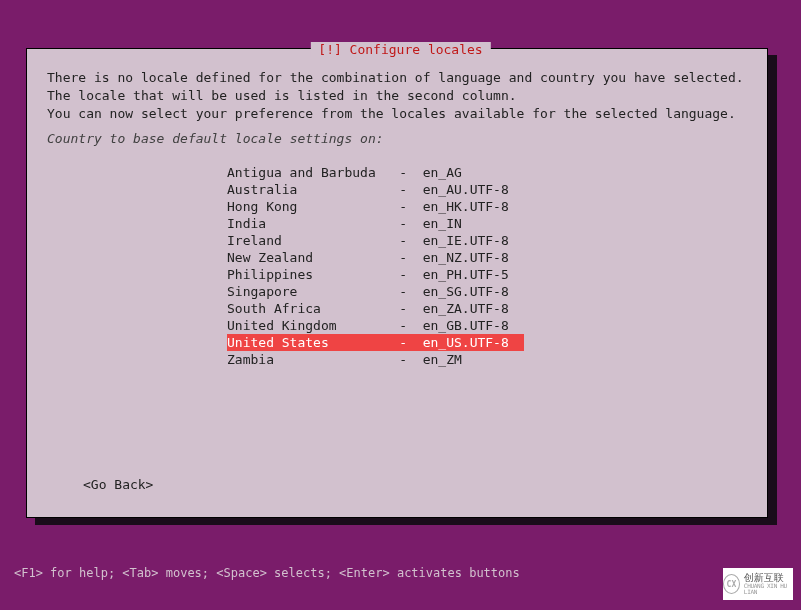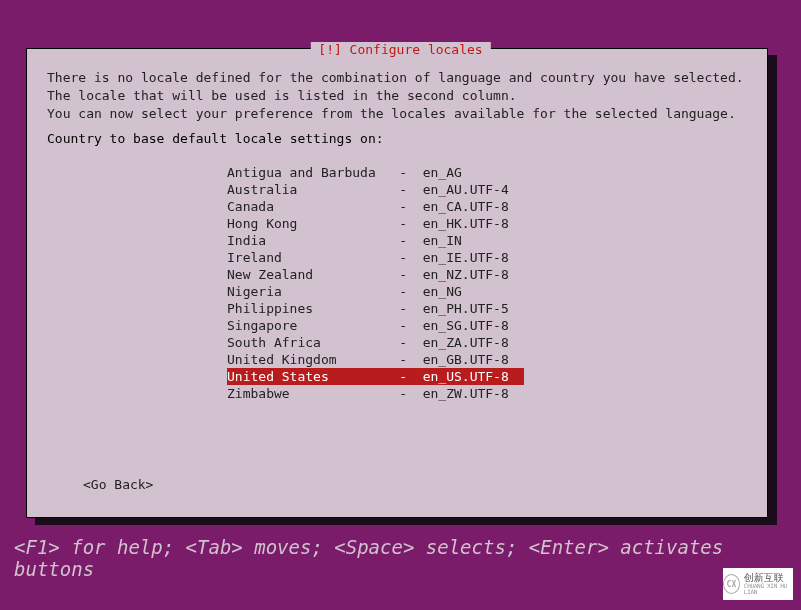--- a/index.html
+++ b/index.html
@@ -52,50 +52,50 @@
       color: #222;
       line-height: 1.4;
     }
     .body-text p {
       margin-bottom: 0;
     }
     .prompt-text {
       position: absolute;
       top: 82px;
       left: 20px;
-      color: #000000;
+      color: #404040;
+      font-style: italic;
     }
     .list-container {
       position: absolute;
       top: 115px;
       left: 200px;
       color: #222;
     }
     .list-row {
       white-space: pre;
       line-height: 17px;
     }
     .list-row.selected {
-      background: #b91c1c;
+      background: #ef4444;
       color: #fff;
     }
     .go-back {
       position: absolute;
       bottom: 25px;
       left: 56px;
       color: #222;
       cursor: pointer;
     }
     .help-bar {
       position: absolute;
       bottom: 30px;
       left: 14px;
       color: #d2c1ce;
-      font-size: 19px;
-      font-style: italic;
+      font-size: 12px;
     }
     .watermark {
       position: absolute;
       bottom: 10px;
       right: 8px;
       width: 70px;
       height: 32px;
       background: #fff;
       display: flex;
       align-items: center;
@@ -146,33 +146,31 @@
   <div class="body-text">
     <p>There is no locale defined for the combination of language and country you have selected.</p>
     <p>The locale that will be used is listed in the second column.</p>
     <p>You can now select your preference from the locales available for the selected language.</p>
   </div>
 
   <div class="prompt-text">Country to base default locale settings on:</div>
 
   <div class="list-container">
       <div class="list-row">Antigua and Barbuda   -  en_AG</div>
-      <div class="list-row">Australia             -  en_AU.UTF-4</div>
-      <div class="list-row">Canada                -  en_CA.UTF-8</div>
+      <div class="list-row">Australia             -  en_AU.UTF-8</div>
       <div class="list-row">Hong Kong             -  en_HK.UTF-8</div>
       <div class="list-row">India                 -  en_IN</div>
       <div class="list-row">Ireland               -  en_IE.UTF-8</div>
       <div class="list-row">New Zealand           -  en_NZ.UTF-8</div>
-      <div class="list-row">Nigeria               -  en_NG</div>
       <div class="list-row">Philippines           -  en_PH.UTF-5</div>
       <div class="list-row">Singapore             -  en_SG.UTF-8</div>
       <div class="list-row">South Africa          -  en_ZA.UTF-8</div>
       <div class="list-row">United Kingdom        -  en_GB.UTF-8</div>
       <div class="list-row selected">United States         -  en_US.UTF-8  </div>
-      <div class="list-row">Zimbabwe              -  en_ZW.UTF-8</div>
+      <div class="list-row">Zambia                -  en_ZM</div>
     </div>
 
   <div class="go-back">&lt;Go Back&gt;</div>
 
 </div>
 
 <div class="help-bar">&lt;F1&gt; for help; &lt;Tab&gt; moves; &lt;Space&gt; selects; &lt;Enter&gt; activates buttons</div>
 
 <div class="watermark">
   <div class="wm-icon">CX</div>

